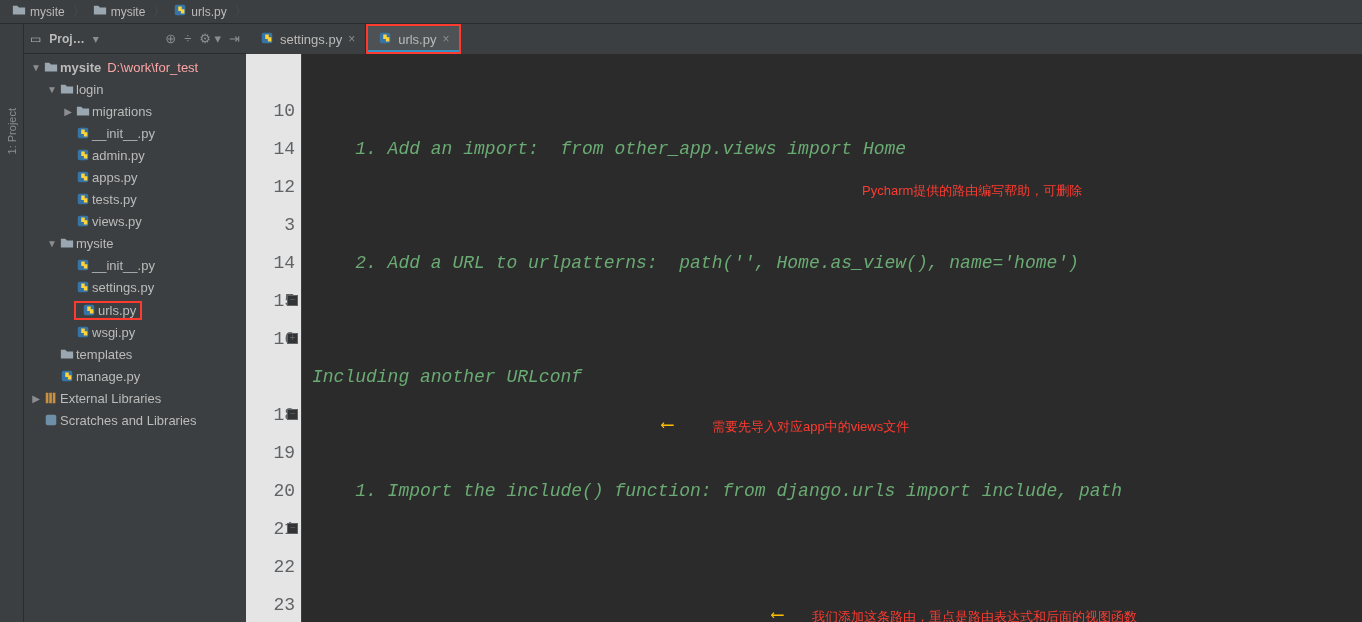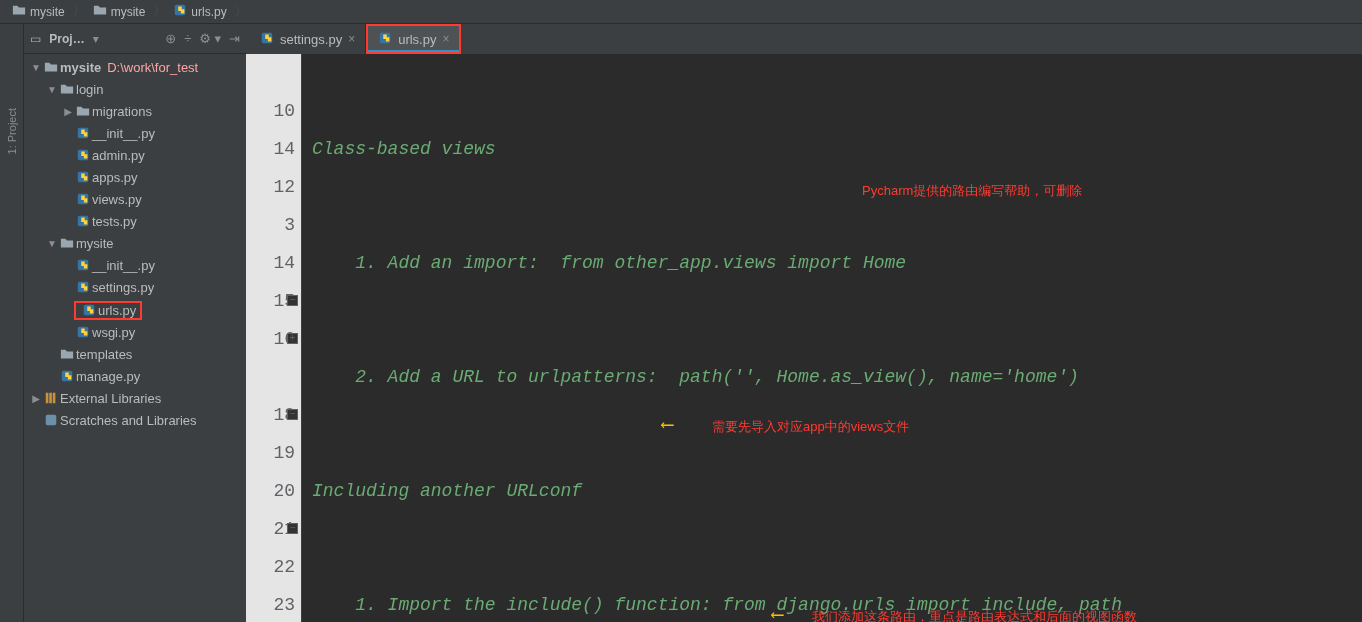--- a/index.html
+++ b/index.html
@@ -156,31 +156,31 @@
           <span class="label">apps.py</span>
         </div>
       <div class="tree-row ind2">
           <span class="arrow"></span>
           <span class="icon">
             <svg class="icon-svg" viewBox="0 0 16 16">
               <rect fill="#3774a6" x="2" y="2" width="12" height="12" rx="2"></rect>
               <path fill="#ffd43b" d="M6 4h4v3h3v5H9V9H6z"></path>
             </svg>
           </span>
+          <span class="label">tests.py</span>
+        </div>
+      <div class="tree-row ind2">
+          <span class="arrow"></span>
+          <span class="icon">
+            <svg class="icon-svg" viewBox="0 0 16 16">
+              <rect fill="#3774a6" x="2" y="2" width="12" height="12" rx="2"></rect>
+              <path fill="#ffd43b" d="M6 4h4v3h3v5H9V9H6z"></path>
+            </svg>
+          </span>
           <span class="label">views.py</span>
-        </div>
-      <div class="tree-row ind2">
-          <span class="arrow"></span>
-          <span class="icon">
-            <svg class="icon-svg" viewBox="0 0 16 16">
-              <rect fill="#3774a6" x="2" y="2" width="12" height="12" rx="2"></rect>
-              <path fill="#ffd43b" d="M6 4h4v3h3v5H9V9H6z"></path>
-            </svg>
-          </span>
-          <span class="label">tests.py</span>
         </div>
       <div class="tree-row ind1">
         <span class="arrow">▼</span>
         <span class="icon">
             <svg class="icon-svg" viewBox="0 0 16 16">
               <path fill="#9aa7b0" d="M1 3h5l2 2h7v8H1z"></path>
             </svg>
           </span>
         <span class="label">mysite</span>
       </div>
@@ -306,21 +306,20 @@
         <div class="ln">22</div>
         <div class="ln">23</div>
         <div class="fold-col">
           <div class="fold-mark" style="top:241px">−</div>
           <div class="fold-mark" style="top:279px">+</div>
           <div class="fold-mark" style="top:355px">−</div>
           <div class="fold-mark" style="top:469px">−</div>
         </div>
       </div>
       <div class="code">
-        <div class="line"><span class="c-comment">Class-based views</span></div>
         <div class="line"><span class="c-comment">    1. Add an import:  from other_app.views import Home</span></div>
         <div class="line"><span class="c-comment">    2. Add a URL to urlpatterns:  path('', Home.as_view(), name='home')</span></div>
         <div class="line"><span class="c-comment">Including another URLconf</span></div>
         <div class="line"><span class="c-comment">    1. Import the include() function: from django.urls import include, path</span></div>
         
         
         
         
         
         

